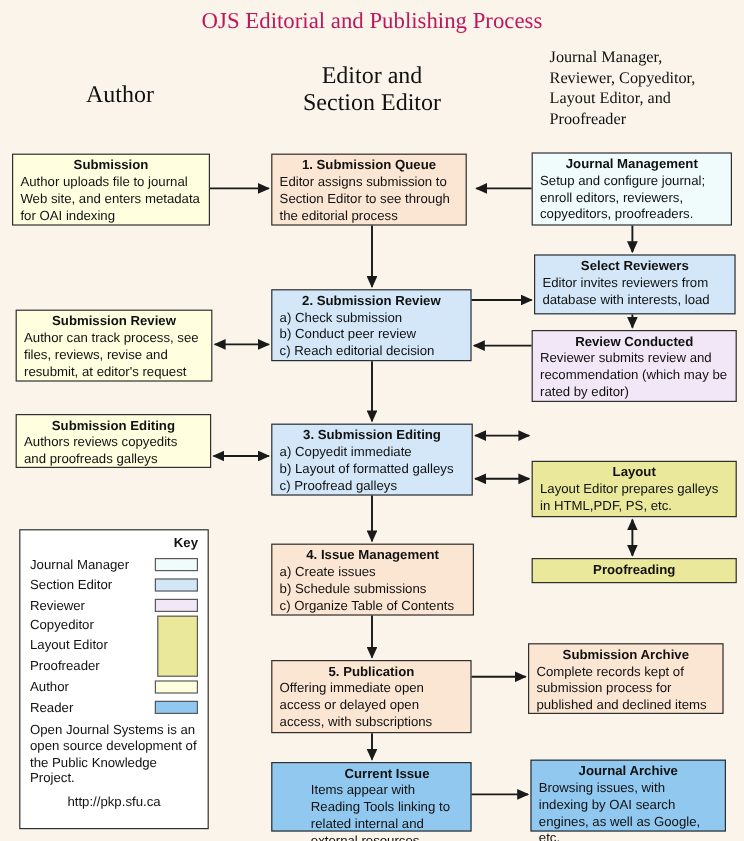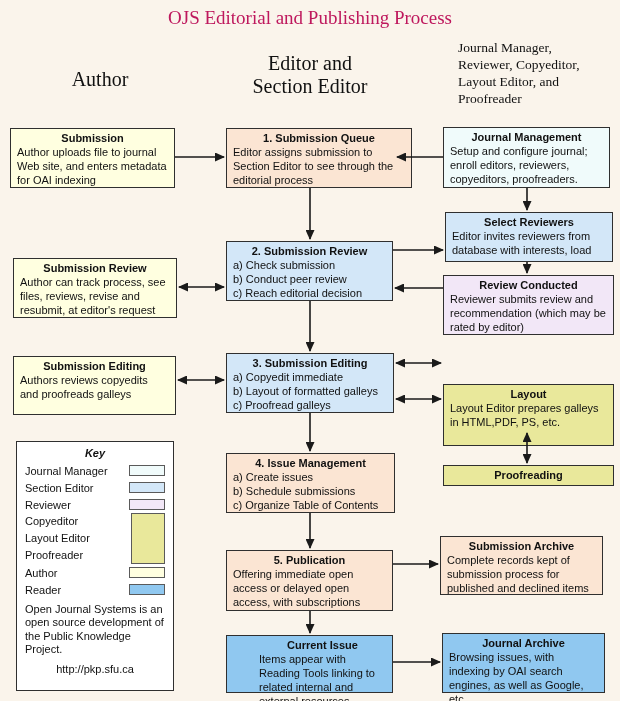--- a/index.html
+++ b/index.html
@@ -37,21 +37,21 @@
   .box-title{font-weight:bold;text-align:center;}
   .box-body{text-align:left;white-space:pre-line;}
   svg.arrows{position:absolute;left:0;top:0;pointer-events:none;}
   svg.arrows line{stroke:#1a1a1a;stroke-width:1.6;}
   
   .key-box{
     position:absolute;left:16px;top:441px;width:158px;height:250px;
     background:#FFFFFF;border:1.5px solid #2f2f2f;box-sizing:border-box;
     padding:5px 8px;font-size:11px;color:#111;
   }
-  .key-title{font-weight:bold;text-align:center;height:15px;font-style:italic;}
+  .key-title{font-weight:bold;text-align:right;height:15px;}
   .key-row{display:flex;justify-content:space-between;align-items:center;height:17px;}
   .key-swatch{width:36px;height:11px;border:1.5px solid #5a5a5a;box-sizing:border-box;}
   .key-group{display:flex;justify-content:space-between;align-items:center;}
   .key-group-labels div{height:17px;line-height:17px;}
   .key-swatch-large{width:34px;height:51px;border:1.5px solid #5a5a5a;box-sizing:border-box;}
   .key-note{margin-top:5px;line-height:1.22;white-space:pre-line;}
   .key-url{margin-top:6px;text-align:center;}
 </style>
 </head>
 <body>
@@ -71,26 +71,26 @@
   <div class="box" style="left: 10px; top: 128px; width: 165px; height: 60px; background-color: rgb(255, 255, 224);">
     <div class="box-title">Submission</div>
     <div class="box-body">Author uploads file to journal Web site, and enters metadata for OAI indexing</div>
   </div>
 
   <div class="box" style="left: 13px; top: 258px; width: 164px; height: 60px; background-color: rgb(255, 255, 224);">
     <div class="box-title">Submission Review</div>
     <div class="box-body">Author can track process, see files, reviews, revise and resubmit, at editor's request</div>
   </div>
 
-  <div class="box" style="left: 13px; top: 356px; width: 163px; height: 59px; background-color: rgb(255, 255, 224);">
+  <div class="box" style="left: 13px; top: 345px; width: 163px; height: 45px; background-color: rgb(255, 255, 224);">
     <div class="box-title">Submission Editing</div>
     <div class="box-body">Authors reviews copyedits and proofreads galleys</div>
   </div>
 
-  <div class="box" style="left: 226px; top: 128px; width: 186px; height: 60px; background-color: rgb(251, 229, 211);">
+  <div class="box" style="left: 226px; top: 128px; width: 163px; height: 60px; background-color: rgb(251, 229, 211);">
     <div class="box-title">1. Submission Queue</div>
     <div class="box-body">Editor assigns submission to Section Editor to see through the editorial process</div>
   </div>
 
   <div class="box" style="left: 226px; top: 241px; width: 167px; height: 60px; background-color: rgb(211, 231, 248);">
     <div class="box-title">2. Submission Review</div>
     <div class="box-body">a) Check submission
 b) Conduct peer review
 c) Reach editorial decision</div>
   </div>
@@ -128,21 +128,21 @@
     <div class="box-title">Journal Management</div>
     <div class="box-body">Setup and configure journal; enroll editors, reviewers, copyeditors, proofreaders.</div>
   </div>
 
   <div class="box" style="left: 443px; top: 275px; width: 171px; height: 60px; background-color: rgb(242, 231, 247);">
     <div class="box-title">Review Conducted</div>
     <div class="box-body">Reviewer submits review and recommendation (which may be rated by editor)</div>
   </div>
 
 
-  <div class="box" style="left: 443px; top: 384px; width: 171px; height: 62px; background-color: rgb(233, 232, 155);">
+  <div class="box" style="left: 443px; top: 384px; width: 171px; height: 47px; background-color: rgb(233, 232, 155);">
     <div class="box-title">Layout</div>
     <div class="box-body">Layout Editor prepares galleys in HTML,PDF, PS, etc.</div>
   </div>
 
   <div class="box center" style="left: 443px; top: 465px; width: 171px; height: 21px; background-color: rgb(233, 232, 155);">
     <div class="box-title">Proofreading</div>
   </div>
 
   <div class="box" style="left: 440px; top: 536px; width: 163px; height: 59px; background-color: rgb(251, 229, 211);">
     <div class="box-title">Submission Archive</div>

